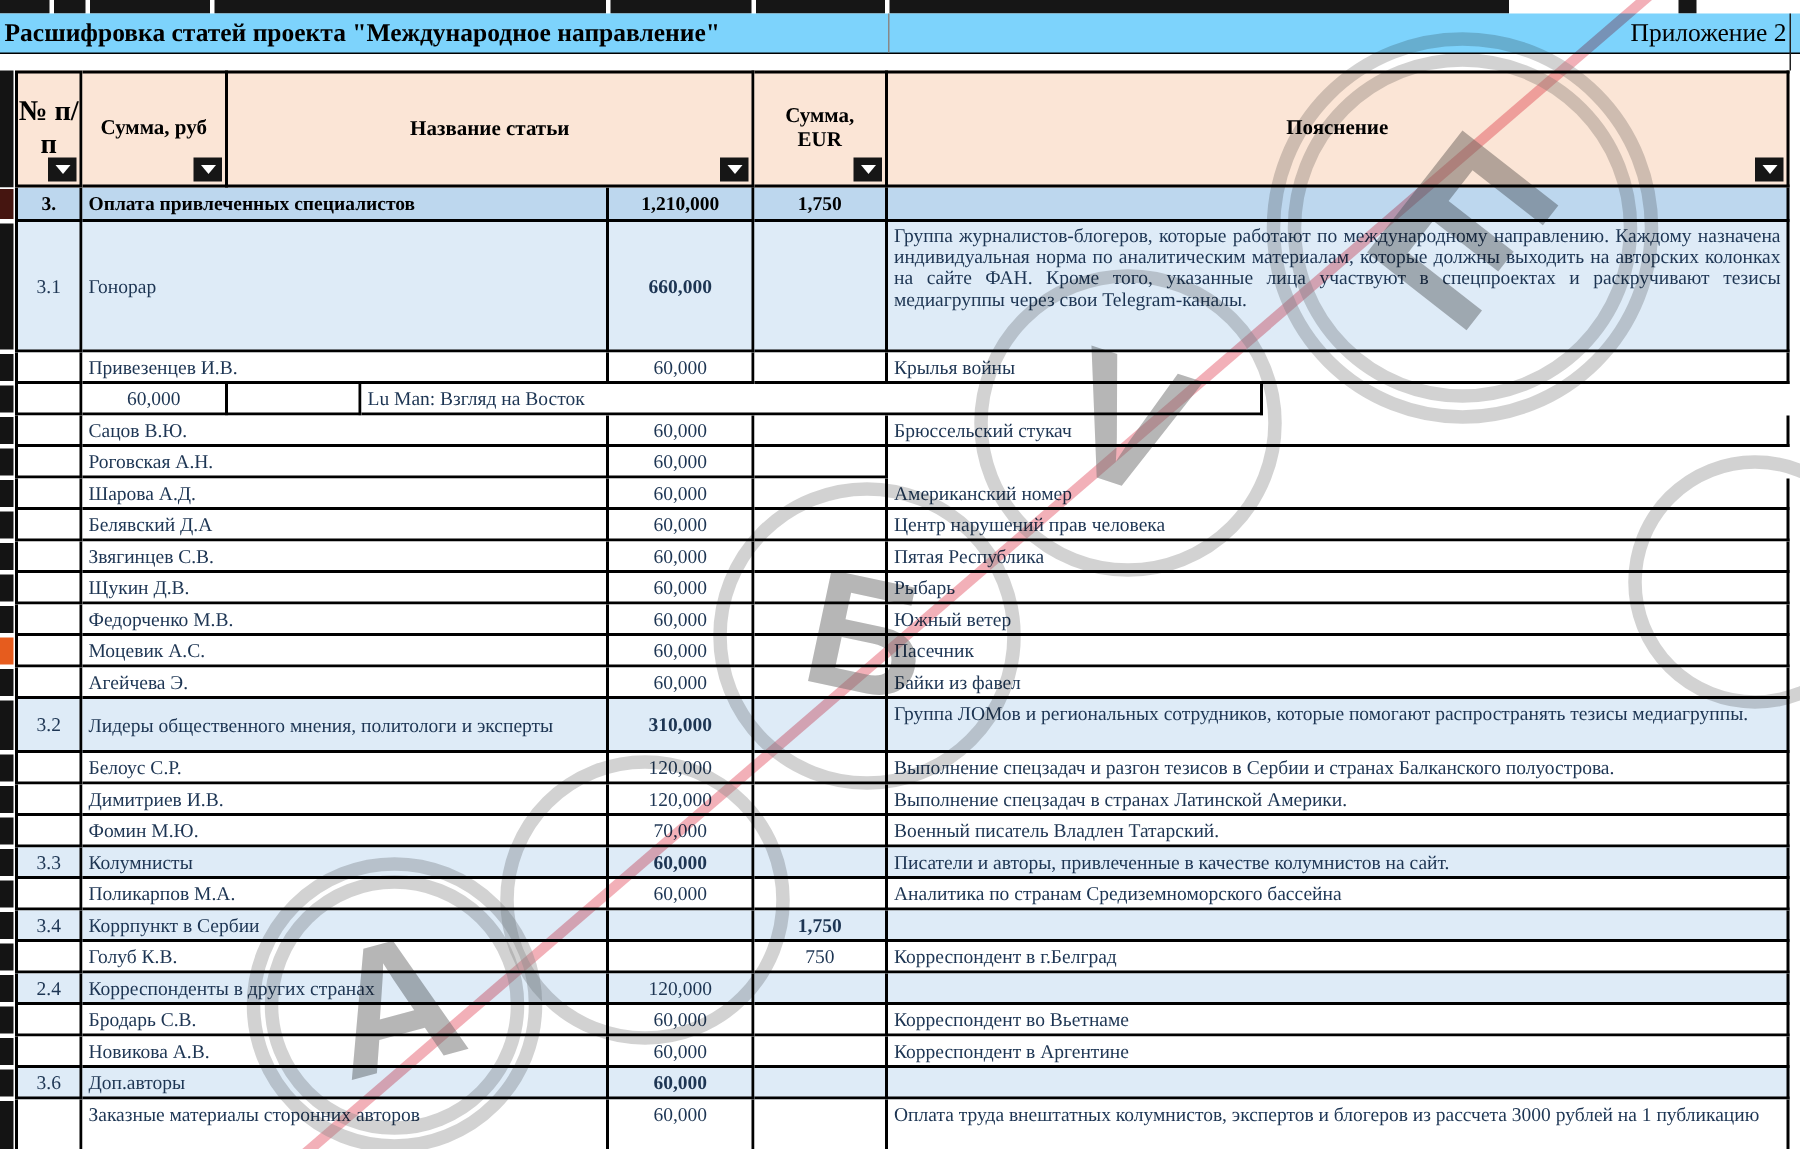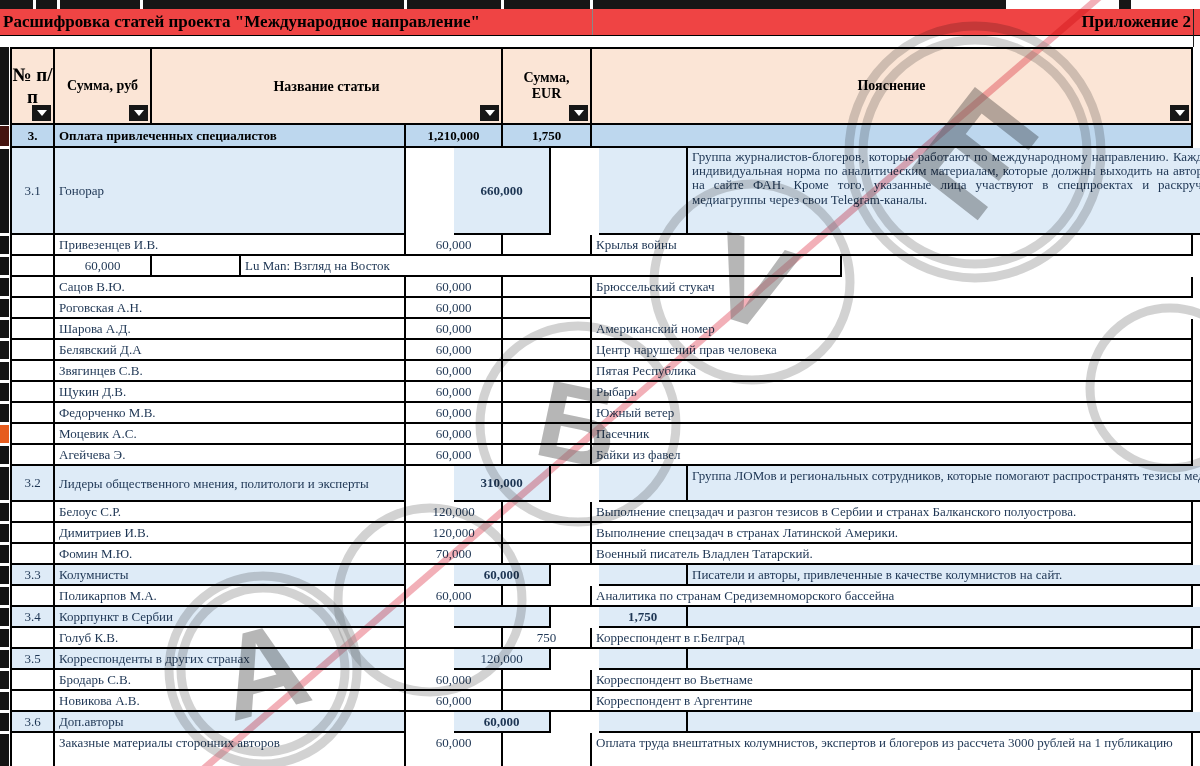--- a/index.html
+++ b/index.html
@@ -3,23 +3,23 @@
 <meta charset="utf-8">
 <style>
   html,body{margin:0;padding:0;background:#777;}
   .screen{position:relative;width:1200px;height:766px;background:#fff;overflow:hidden;
           font-family:"Liberation Serif","DejaVu Serif",serif;}
   
   .topstrip{position:absolute;left:0;top:0;width:1200px;height:9px;background:#fff;}
   .topstrip .seg{position:absolute;top:0;height:9px;background:#161616;}
   
   .titlerow{position:absolute;left:0;top:9px;width:1200px;height:27px;box-sizing:border-box;
-            border-bottom:1px solid #000;background:#ef4444;}
+            border-bottom:1px solid #000;background:#7dd3fc;}
   .title{position:absolute;left:3px;top:0;line-height:26px;font-size:17px;font-weight:bold;color:#000;white-space:nowrap;}
-  .annex{position:absolute;right:9px;top:0;line-height:26px;font-size:17px;font-weight:bold;color:#000;}
+  .annex{position:absolute;right:9px;top:0;line-height:26px;font-size:17px;font-weight:normal;color:#000;}
   .titlediv{position:absolute;left:592px;top:0;width:1px;height:26px;background:#888;}
   .rightedge{position:absolute;left:1193px;top:9px;width:1px;height:38px;background:#222;}
   
   .table{position:absolute;left:0;top:47px;width:1193px;}
   .tr{display:flex;height:21px;}
   .h23{height:23px}.h36{height:36px}.h78{height:78px}.h87{height:87px}.h40{height:40px}
   .strip{width:10px;position:relative;background:#fff;flex:0 0 10px;}
   .strip i{position:absolute;left:0;top:1px;bottom:2px;right:1px;background:#141414;}
   .tr.cat .strip i{background:#451510;}
   .tr.mark .strip i{background:#e65c1e;}
@@ -37,21 +37,21 @@
           justify-content:center;text-align:center;position:relative;font-size:14px;}
   .th .num{font-size:19px;}
   .th .note{display:flex;align-items:center;justify-content:center;font-family:Liberation Serif, serif;}
   .fbtn{position:absolute;right:2px;bottom:2px;width:19px;height:16px;background:#161616;
         display:flex;align-items:center;justify-content:center;cursor:pointer;}
   .fbtn b{width:0;height:0;border-left:5px solid transparent;border-right:5px solid transparent;
           border-top:6px solid #fff;display:block;}
   
   .cat .td{background:#bdd7ee;font-weight:bold;color:#000;}
   .sec .td{background:#deebf7;}
-  .sec .rub,.sec .eur{font-weight:bold;margin-left:48px;}
+  .sec .rub,.sec .eur{font-weight:bold;}
   .sec.reg .rub{font-weight:normal;}
   .topalign .td{align-items:flex-start;}
   .topalign .name,.topalign .rub{padding-top:2px;}
   
   .wm{position:absolute;left:0;top:0;width:1200px;height:766px;pointer-events:none;
       mix-blend-mode:multiply;z-index:5;}
   .wm text{font-family:"Liberation Sans","DejaVu Sans",sans-serif;font-weight:bold;
            fill:#6e6e6e;fill-opacity:.5;text-anchor:middle;}
 </style>
 </head>
@@ -326,21 +326,21 @@
       <div class="td name">Голуб К.В.</div>
       <div class="td rub"></div>
       <div class="td eur">750</div>
       <div class="td note">Корреспондент в г.Белград</div>
     </div>
 
     <div class="tr sec reg">
       <div class="strip">
           <i></i>
         </div>
-      <div class="td num">3.5</div>
+      <div class="td num">2.4</div>
       <div class="td name">Корреспонденты в других странах</div>
       <div class="td rub">120,000</div>
       <div class="td eur"></div>
       <div class="td note"></div>
     </div>
     <div class="tr person">
       <div class="strip">
           <i></i>
         </div>
       <div class="td num"></div>

